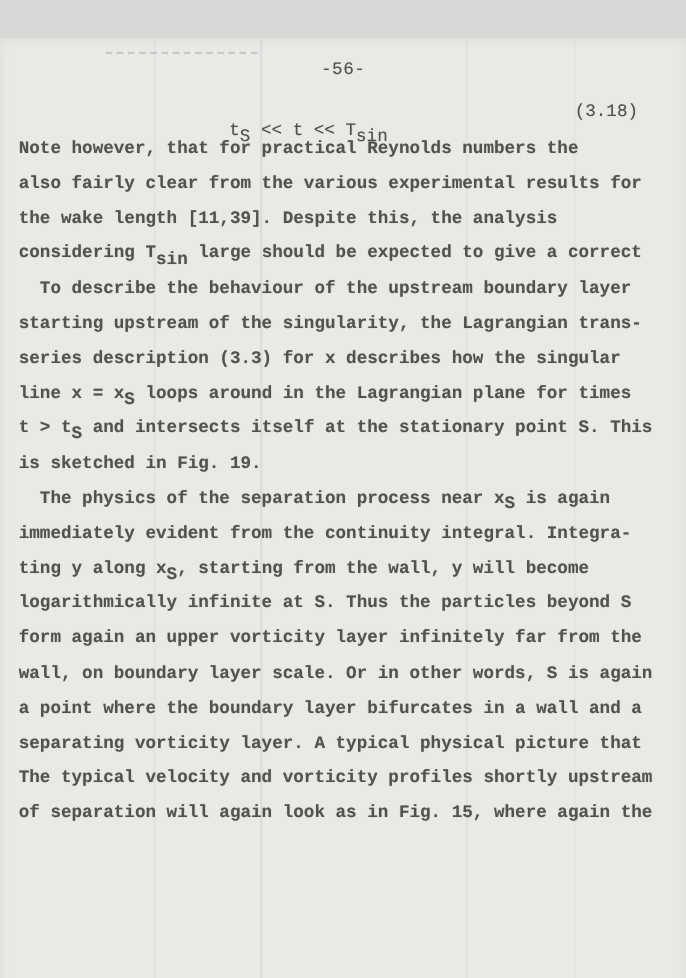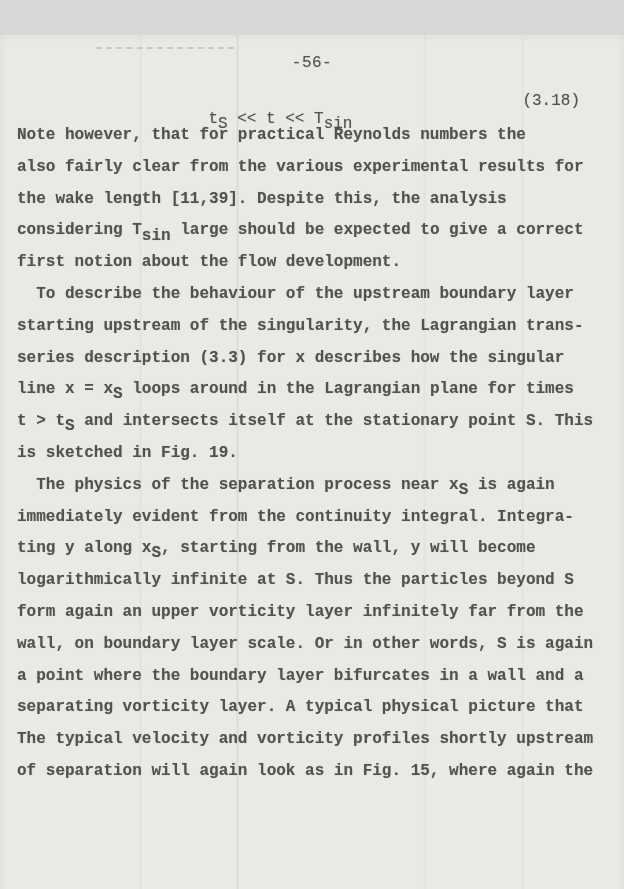--- a/index.html
+++ b/index.html
@@ -95,21 +95,20 @@
   <div class="equation-row txt">
     <span class="eq-expr">t<span class="sub">S</span> &lt;&lt; t &lt;&lt; T<span class="sub">sin</span></span>
     <span class="eq-num">(3.18)</span>
   </div>
 
   <div class="body-text txt">
       <div class="line">Note however, that for practical Reynolds numbers the</div>
       <div class="line">also fairly clear from the various experimental results for</div>
       <div class="line">the wake length [11,39]. Despite this, the analysis</div>
       <div class="line">considering T<span class="sub">sin</span> large should be expected to give a correct</div>
-      <div class="line">first notion about the flow development.</div>
       <div class="line">  To describe the behaviour of the upstream boundary layer</div>
       <div class="line">starting upstream of the singularity, the Lagrangian trans-</div>
       <div class="line">series description (3.3) for x describes how the singular</div>
       <div class="line">line x = x<span class="sub">S</span> loops around in the Lagrangian plane for times</div>
       <div class="line">t &gt; t<span class="sub">S</span> and intersects itself at the stationary point S. This</div>
       <div class="line">is sketched in Fig. 19.</div>
       <div class="line">  The physics of the separation process near x<span class="sub">S</span> is again</div>
       <div class="line">immediately evident from the continuity integral. Integra-</div>
       <div class="line">ting y along x<span class="sub">S</span>, starting from the wall, y will become</div>
       <div class="line">logarithmically infinite at S. Thus the particles beyond S</div>

